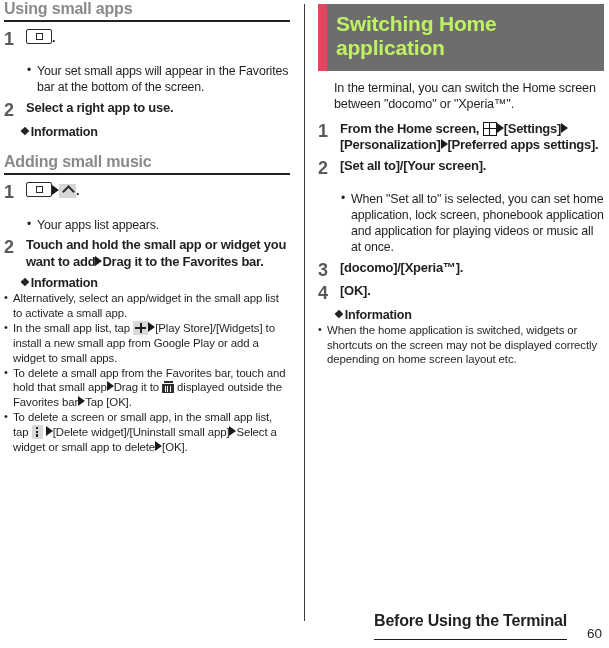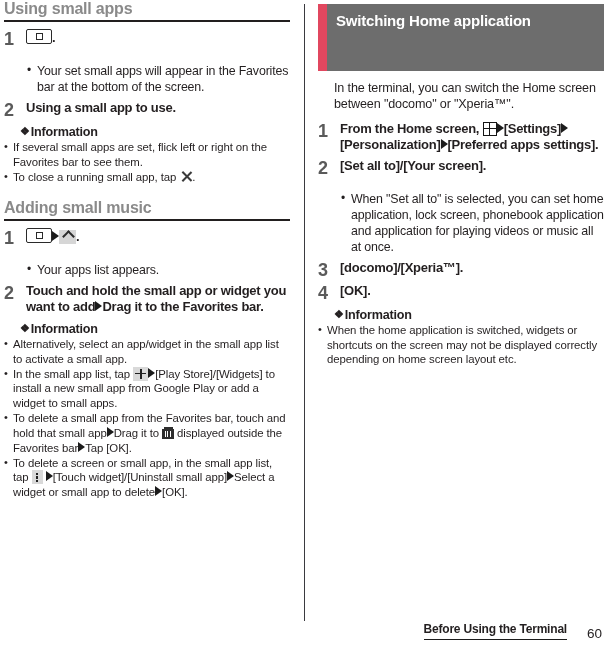--- a/index.html
+++ b/index.html
@@ -62,22 +62,22 @@
     background: #6d6d6d;
     height: 67px;
     margin: 4px 0 9px 0;
   }
   .banner-accent {
     width: 9px;
     background: #e1475f;
     flex: 0 0 9px;
   }
   .banner-title {
-    color: #ffffff;
-    font-size: 15px;
+    color: #bef264;
+    font-size: 21px;
     font-weight: bold;
     line-height: 1.16;
     padding: 8px 0 0 9px;
     letter-spacing: -0.2px;
   }
 
   
   .intro {
     font-size: 12.6px;
     line-height: 1.30;
@@ -338,25 +338,25 @@
     position: absolute;
     left: 0;
     bottom: 6px;
     width: 609px;
     height: 22px;
   }
   .footer-chapter {
     position: absolute;
     right: 42px;
     bottom: 2px;
-    font-size: 12px;
+    font-size: 16px;
     font-weight: bold;
     letter-spacing: -0.2px;
     border-bottom: 1.6px solid #1b1b1b;
-    padding-bottom: 3px;
+    padding-bottom: 9px;
   }
   .footer-page {
     position: absolute;
     right: 7px;
     bottom: 1px;
     font-size: 13.5px;
     text-align: center;
   }
 </style>
 </head>
@@ -378,33 +378,27 @@
         </div>
         <ul class="substeps">
           <li>Your set small apps will appear in the Favorites bar at the bottom of the screen.</li>
         </ul>
       </div>
     </div>
 
     <div class="step">
       <div class="step-num">2</div>
       <div class="step-body">
-        <div class="step-title">Using a small app to use.</div>
+        <div class="step-title">Select a right app to use.</div>
       </div>
     </div>
 
     <div class="info-head">
       <span class="diamond">❖</span><span>Information</span>
     </div>
-    <ul class="info-list">
-      <li>If several small apps are set, flick left or right on the Favorites bar to see them.</li>
-      <li><span>To close a running small app, tap</span>
-        <span class="ic ic-x"></span><span>.</span>
-      </li>
-    </ul>
 
     <h2 class="section-head second">Adding small music</h2>
 
     <div class="step">
       <div class="step-num">1</div>
       <div class="step-body">
         <div class="step-title">
           <span class="ic ic-recent"></span><span class="ic ic-arrow"></span><span class="ic ic-caret"></span><span>.</span>
         </div>
         <ul class="substeps">
@@ -433,21 +427,21 @@
         <span>to install a new small app from Google Play or add a widget to small apps.</span>
       </li>
 
       <li><span>To delete a small app from the Favorites bar, touch and hold that small app</span><span class="ic ic-arrow"></span><span>Drag it to</span>
         <span class="ic ic-trash"><i></i></span>
         <span>displayed outside the Favorites bar</span><span class="ic ic-arrow"></span><span>Tap [OK].</span>
       </li>
 
       <li><span>To delete a screen or small app, in the small app list, tap</span>
         <span class="ic ic-kebab"><i></i><i></i><i></i></span>
-        <span class="ic ic-arrow"></span><span>[Touch widget]/[Uninstall small app]</span><span class="ic ic-arrow"></span><span>Select a widget or small app to delete</span><span class="ic ic-arrow"></span><span>[OK].</span>
+        <span class="ic ic-arrow"></span><span>[Delete widget]/[Uninstall small app]</span><span class="ic ic-arrow"></span><span>Select a widget or small app to delete</span><span class="ic ic-arrow"></span><span>[OK].</span>
       </li>
     </ul>
   </div>
 
   <div class="col col-right">
 
     <div class="banner">
       <div class="banner-accent"></div>
       <div class="banner-title">Switching Home application</div>
     </div>

